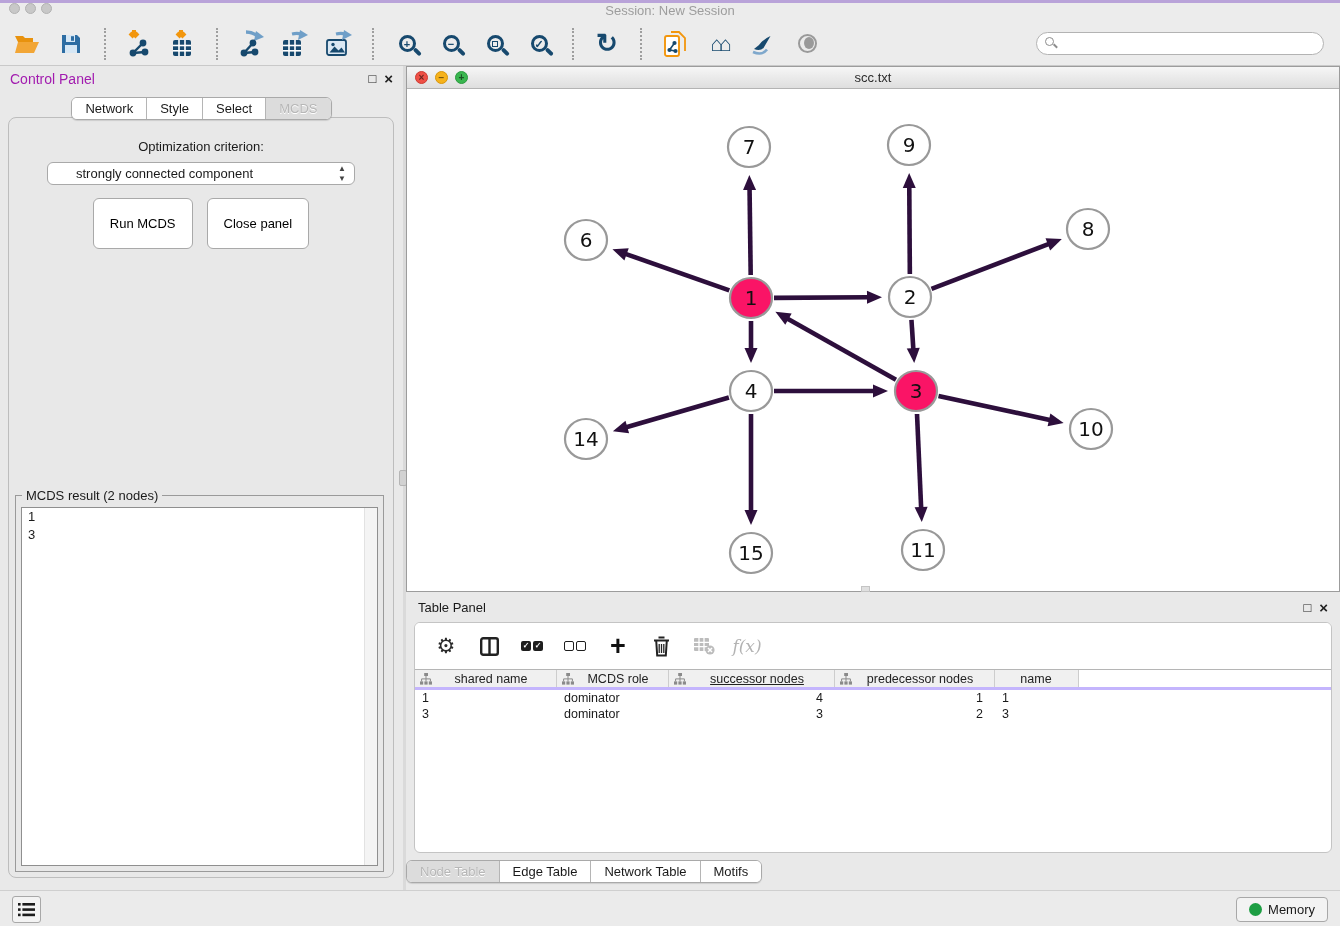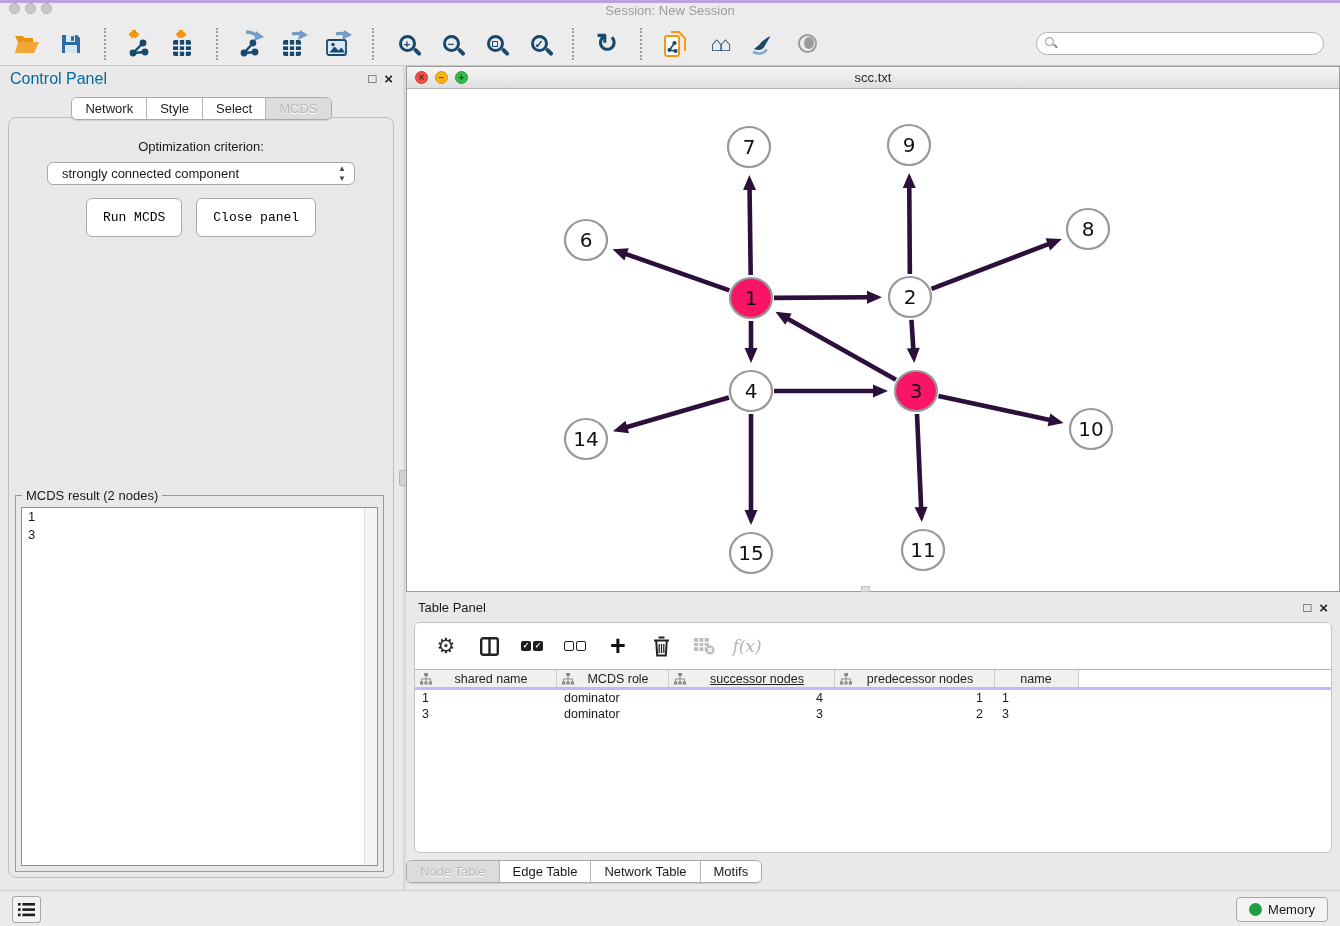--- a/index.html
+++ b/index.html
@@ -24,34 +24,34 @@
   .eye{width:19px;height:19px;border:2.6px solid #9a9a9a;border-radius:50%;position:relative}
   .eye::after{content:"";position:absolute;left:4px;top:1px;width:10px;height:12px;border-radius:50%;background:#9a9a9a}
   .search-wrap{margin-left:auto;margin-right:4px;position:relative}
   .search-wrap input{width:288px;height:23px;border:1px solid #b3b3b3;border-radius:12px;background:#fff;padding:0 8px 0 26px;font-size:13px;outline:none}
   .search-glass{position:absolute;left:9px;top:5px;width:9px;height:9px;border:1.6px solid #8d8d8d;border-radius:50%}
   .search-glass::after{content:"";position:absolute;width:5px;height:1.8px;background:#8d8d8d;right:-4.6px;bottom:-1.4px;transform:rotate(45deg)}
 
   
   .control-panel{position:absolute;left:0;top:66px;width:403px;height:824px;background:#e9e9e9}
   .panel-head{height:26px;display:flex;align-items:center;padding:0 10px}
-  .panel-head .ph-title{font-size:16px;color:#0369a1}
+  .panel-head .ph-title{font-size:14px;color:#a21caf}
   .panel-ctl{margin-left:auto;display:flex;gap:8px;align-items:center}
   .panel-ctl span{font-size:13px;color:#222;font-weight:700;line-height:12px}
   .cp-tabs-row{position:absolute;left:0;top:31px;width:403px;display:flex;justify-content:center;z-index:3}
   .segstrip{display:inline-flex;border:1px solid #a9a9a9;border-radius:6px;overflow:hidden;background:#fff;box-shadow:0 1px 1px rgba(0,0,0,.12)}
   .seg{padding:3px 13px;font-size:13px;background:#fff;border-right:1px solid #b5b5b5;white-space:nowrap}
   .seg:last-child{border-right:none}
   .seg-active{background:#dcdcdc;color:#b7b7b7;text-shadow:0 1px 0 #fff}
   .cp-body{position:absolute;left:8px;top:51px;width:386px;height:761px;background:#e8e8e8;border:1px solid #bdbdbd;border-radius:8px}
   .opt-label{text-align:center;margin-top:21px;font-size:13px}
-  .selectbox{position:relative;margin:8px auto 0;width:308px;height:23px;background:#fff;border:1px solid #a9a9a9;border-radius:6px;display:flex;align-items:center;padding:0 24px 0 14px;font-size:13px}
+  .selectbox{position:relative;margin:8px auto 0;width:308px;height:23px;background:#fff;border:1px solid #a9a9a9;border-radius:6px;display:flex;align-items:center;padding:0 24px 0 28px;font-size:13px}
   .selectbox .chev{position:absolute;right:8px;top:1px;font-size:8px;color:#444;line-height:10px;text-align:center}
   .btn-row{display:flex;justify-content:center;gap:14px;margin-top:13px}
-  .pbtn{background:#fff;border:1px solid #a9a9a9;border-radius:6px;padding:11px 16px;font-size:13px;font-family:Liberation Mono, monospace}
+  .pbtn{background:#fff;border:1px solid #a9a9a9;border-radius:6px;padding:17px 16px;font-size:13px;font-family:Liberation Sans, sans-serif}
   .result-group{position:absolute;left:6px;top:377px;width:369px;height:377px;border:1px solid #9a9a9a}
   .result-legend{position:absolute;left:6px;top:-8px;background:#e8e8e8;padding:0 4px;font-size:13px}
   .result-area{position:absolute;left:5px;top:11px;right:5px;bottom:5px;background:#fff;border:1px solid #8f8f8f;overflow:hidden}
   .result-line{font-size:13px;padding:1px 0 1px 6px;line-height:16px}
   .result-scroll{position:absolute;right:0;top:0;bottom:0;width:13px;background:#f4f4f4;border-left:1px solid #e2e2e2}
 
   
   .v-divider{position:absolute;left:403px;top:66px;width:3px;height:824px;background:#dadada}
   .v-handle{position:absolute;left:399px;top:470px;width:8px;height:16px;background:#d2d2d2;border:1px solid #b5b5b5;border-radius:2px}
 

